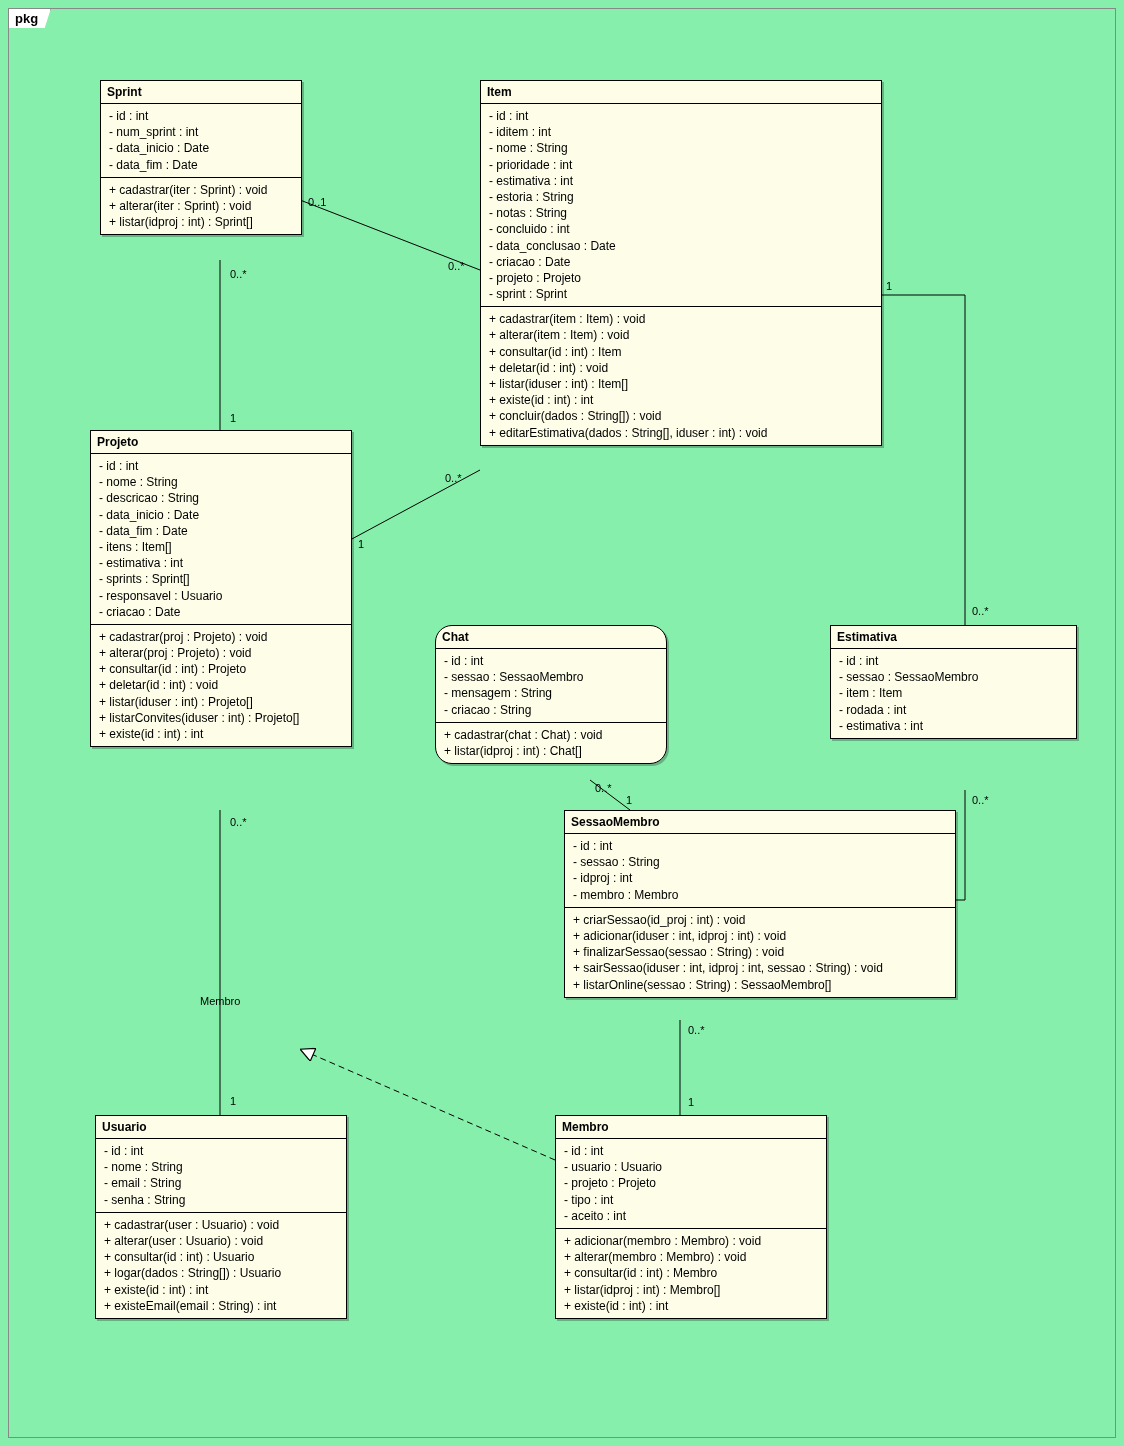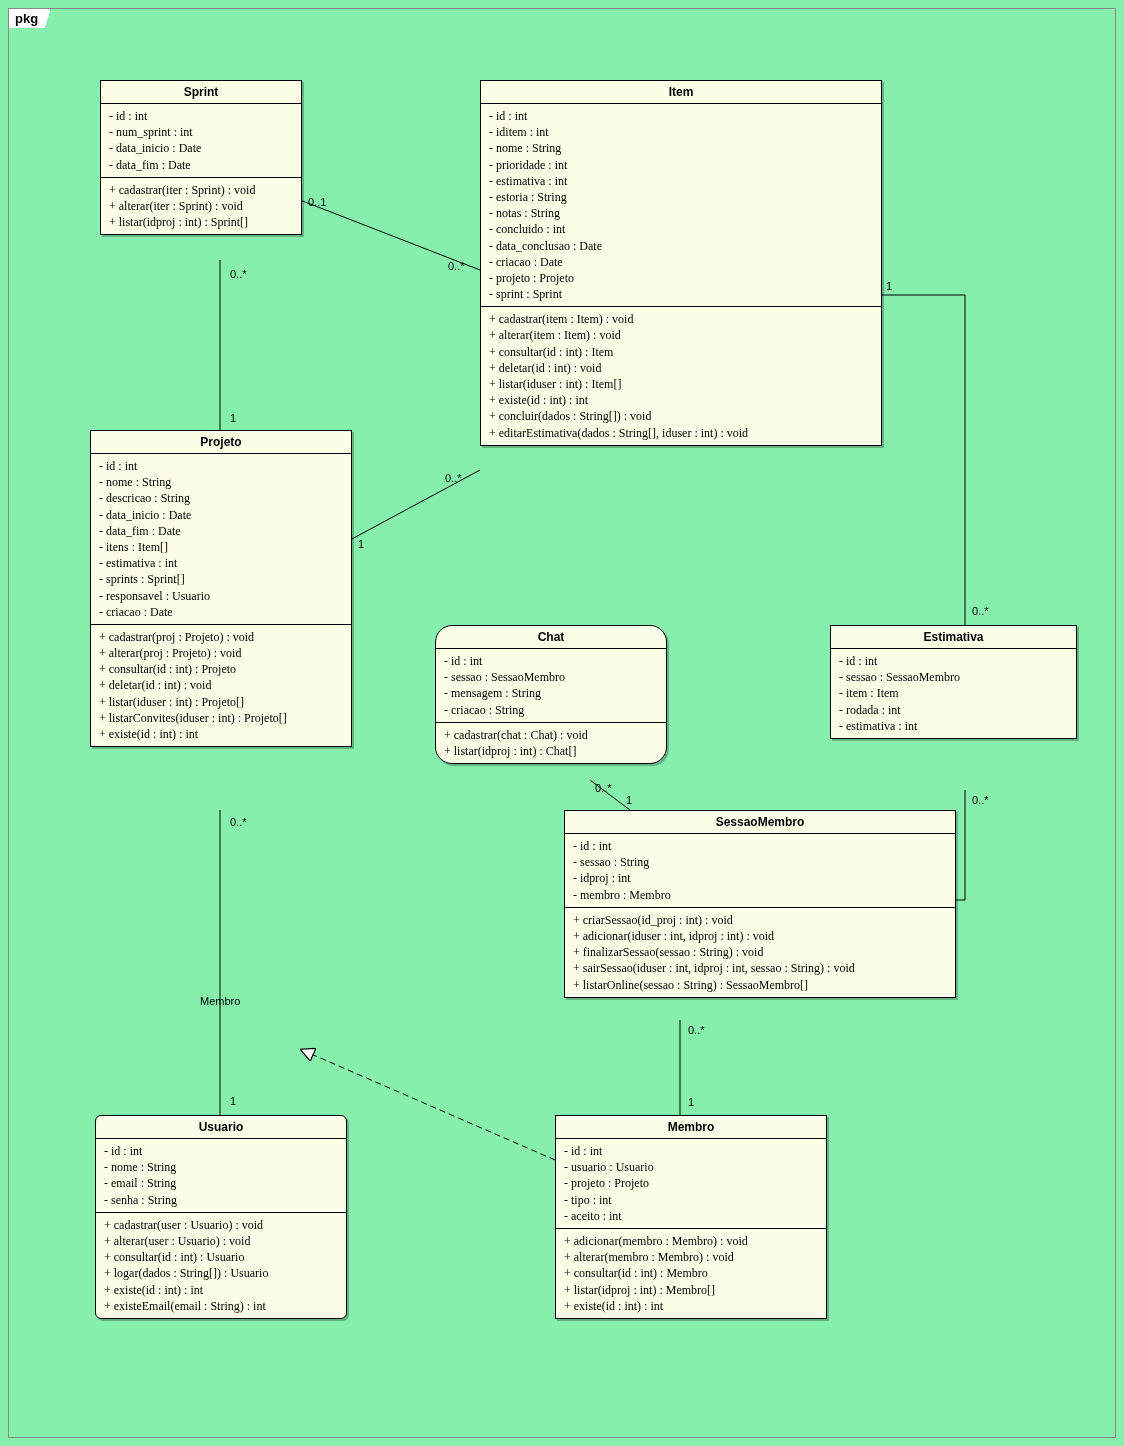--- a/index.html
+++ b/index.html
@@ -35,29 +35,27 @@
   }
   
   .cls {
     position: absolute;
     background: #fdfde8;
     border: 1.5px solid #000;
     box-shadow: 2px 2px 0 rgba(0,0,0,0.25);
     font-size: 12px;
   }
   .cls .title {
-    text-align: center;
     font-weight: bold;
     padding: 4px 6px;
     border-bottom: 1px solid #000;
   }
   .cls .section {
     border-bottom: 1px solid #000;
     padding: 4px 8px;
-    font-family: Liberation Serif, serif;
   }
   .cls .section:last-child { border-bottom: none; }
   .cls .row { white-space: nowrap; line-height: 1.35; }
   .edge-label {
     position: absolute;
     font-size: 11px;
     color: #000;
     background: transparent;
   }
   svg.edges {
@@ -230,21 +228,21 @@
       </div>
     <div class="section">
         <div class="row">+ criarSessao(id_proj : int) : void</div>
         <div class="row">+ adicionar(iduser : int, idproj : int) : void</div>
         <div class="row">+ finalizarSessao(sessao : String) : void</div>
         <div class="row">+ sairSessao(iduser : int, idproj : int, sessao : String) : void</div>
         <div class="row">+ listarOnline(sessao : String) : SessaoMembro[]</div>
       </div>
   </div>
 
-  <div class="cls" style="left:95px; top:1115px; width:250px;border-radius:6px;">
+  <div class="cls" style="left:95px; top:1115px; width:250px;">
     <div class="title">Usuario</div>
     <div class="section">
         <div class="row">- id : int</div>
         <div class="row">- nome : String</div>
         <div class="row">- email : String</div>
         <div class="row">- senha : String</div>
       </div>
     <div class="section">
         <div class="row">+ cadastrar(user : Usuario) : void</div>
         <div class="row">+ alterar(user : Usuario) : void</div>

